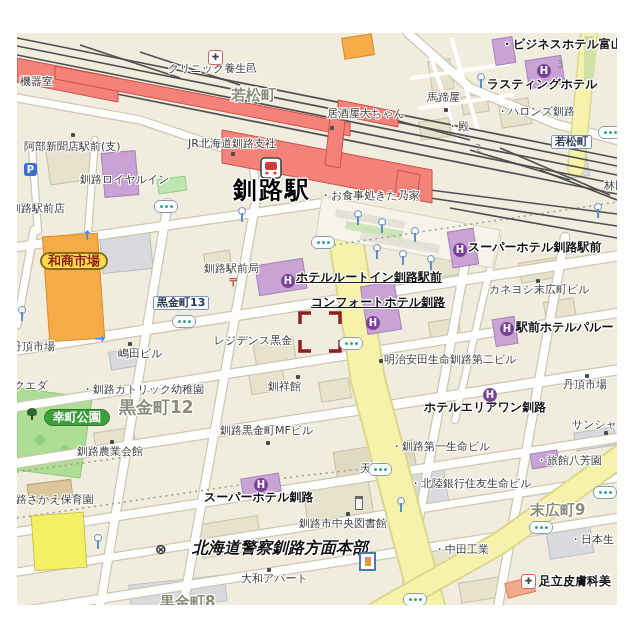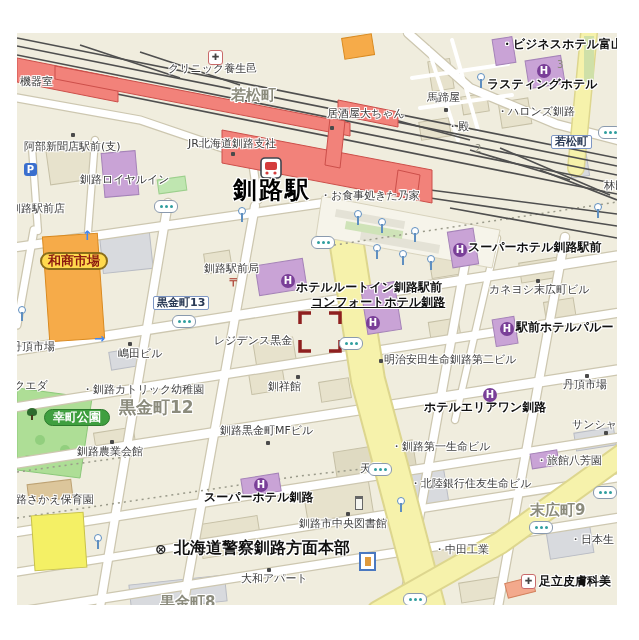--- a/index.html
+++ b/index.html
@@ -240,21 +240,21 @@
           <div class="lbl poi" style="left: 188px; top: 138px;">JR北海道釧路支社</div>
           <div class="lbl station-name" style="left: 233px; top: 178px;">釧路駅</div>
           <div class="lbl poi" style="left: 320px; top: 190px;">・お食事処きた乃家</div>
           <div class="lbl poi" style="left: 24px; top: 141px;">阿部新聞店駅前(支)</div>
           <div class="lbl poi" style="left: 80px; top: 174px;">釧路ロイヤルイン</div>
           <div class="lbl poi" style="left: 10px; top: 203px;">釧路駅前店</div>
           <div class="lbl hotel" style="left: 468px; top: 241px;">スーパーホテル釧路駅前</div>
           <div class="lbl pill-yellow" style="left: 40px; top: 252px;">和商市場</div>
           <div class="lbl busbox" style="left: 153px; top: 296px;">黒金町13</div>
           <div class="lbl poi" style="left: 489px; top: 284px;">カネヨシ末広町ビル</div>
-          <div class="lbl hotel" style="left: 296px; top: 281px;">ホテルルートイン釧路駅前</div>
+          <div class="lbl hotel" style="left: 296px; top: 271px; text-decoration: underline;">ホテルルートイン釧路駅前</div>
           <div class="lbl poi" style="left: 204px; top: 263px;">釧路駅前局</div>
           <div class="lbl hotel" style="left: 311px; top: 296px; text-decoration: underline;">コンフォートホテル釧路</div>
           <div class="lbl hotel" style="left: 516px; top: 321px;">駅前ホテルパルー</div>
           <div class="lbl poi" style="left: 384px; top: 354px;">明治安田生命釧路第二ビル</div>
           <div class="lbl poi" style="left: 173px; top: 335px; padding-left: 41px;">レジデンス黒金</div>
           <div class="lbl poi" style="left: 118px; top: 348px;">嶋田ビル</div>
           <div class="lbl poi" style="left: 11px; top: 341px;">丹頂市場</div>
           <div class="lbl poi" style="left: 82px; top: 384px;">・釧路カトリック幼稚園</div>
           <div class="lbl town-lg" style="left: 119px; top: 399px;">黒金町12</div>
           <div class="lbl pill-green" style="left: 44px; top: 409px;">幸町公園</div>
@@ -266,21 +266,21 @@
           <div class="lbl poi" style="left: 77px; top: 446px;">釧路農業会館</div>
           <div class="lbl poi" style="left: 391px; top: 441px;">・釧路第一生命ビル</div>
           <div class="lbl poi" style="left: 572px; top: 419px;">サンシャイ</div>
           <div class="lbl poi" style="left: 536px; top: 455px;">・旅館八芳園</div>
           <div class="lbl poi" style="left: 410px; top: 478px;">・北陸銀行住友生命ビル</div>
           <div class="lbl poi" style="left: 16px; top: 494px;">路さかえ保育園</div>
           <div class="lbl poi" style="left: 220px; top: 425px;">釧路黒金町MFビル</div>
           <div class="lbl hotel" style="left: 204px; top: 491px;">スーパーホテル釧路</div>
           <div class="lbl poi" style="left: 299px; top: 518px;">釧路市中央図書館</div>
           <div class="lbl town" style="left: 530px; top: 503px;">末広町9</div>
-          <div class="lbl police" style="left: 174px; top: 540px;">北海道警察釧路方面本部</div>
+          <div class="lbl police" style="left: 192px; top: 540px; font-style: italic;">北海道警察釧路方面本部</div>
           <div class="lbl poi" style="left: 434px; top: 544px;">・中田工業</div>
           <div class="lbl poi" style="left: 570px; top: 534px;">・日本生</div>
           <div class="lbl poi" style="left: 241px; top: 573px;">大和アパート</div>
           <div class="lbl town" style="left: 160px; top: 595px;">黒金町8</div>
           <div class="lbl poi-bold" style="left: 539px; top: 575px; font-family: Liberation Serif, serif;">足立皮膚科美</div>
           <span class="mk mk-hotel" style="left: 453px; top: 243px;">H</span>
           <span class="mk mk-hotel" style="left: 281px; top: 274px;">H</span>
           <span class="mk mk-hotel" style="left: 366px; top: 316px;">H</span>
           <span class="mk mk-hotel" style="left: 500px; top: 322px;">H</span>
           <span class="mk mk-hotel" style="left: 483px; top: 388px;">H</span>

